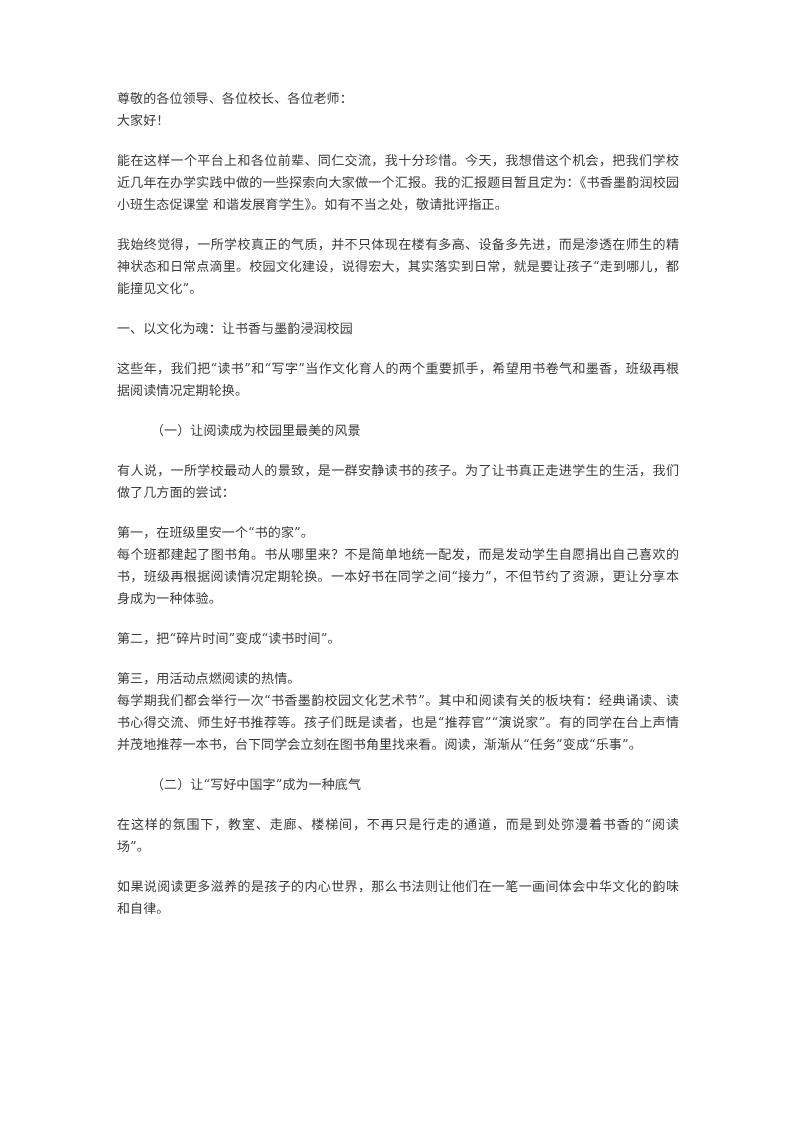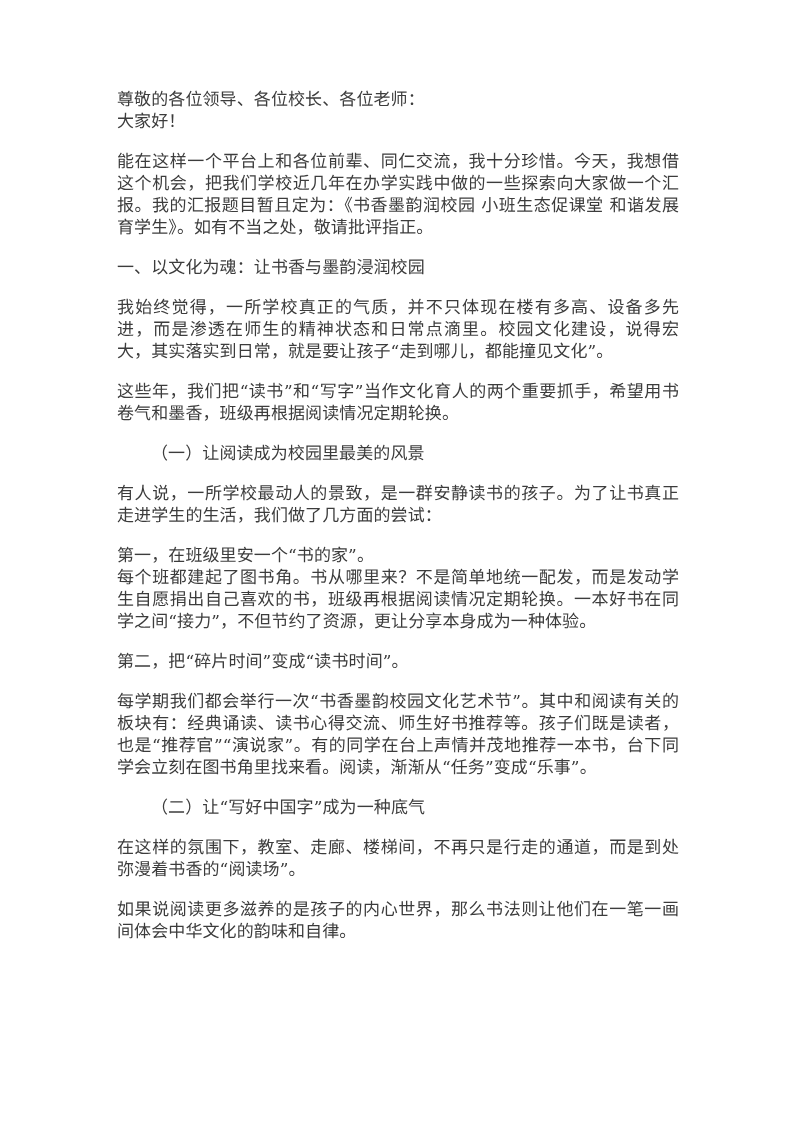--- a/index.html
+++ b/index.html
@@ -20,21 +20,21 @@
 
   .doc-body {
     position: absolute;
     left: 117px;
     top: 88px;
     width: 562px;
   }
 
   .para {
     font-family: "DejaVu Serif", "Liberation Serif", serif;
-    font-size: 17px;
+    font-size: 13px;
     line-height: 22px;
     color: #3c3c3c;
     text-align: justify;
     text-justify: inter-ideograph;
     margin: 0 0 18px 0;
     white-space: pre-wrap;
     word-break: break-all;
     letter-spacing: 0.1px;
   }
 
@@ -64,40 +64,41 @@
 
   <div class="doc-body">
 
     <div class="group">
       <p class="para">尊敬的各位领导、各位校长、各位老师：</p>
       <p class="para">大家好！</p>
     </div>
 
     <p class="para">能在这样一个平台上和各位前辈、同仁交流，我十分珍惜。今天，我想借这个机会，把我们学校近几年在办学实践中做的一些探索向大家做一个汇报。我的汇报题目暂且定为：《书香墨韵润校园 小班生态促课堂 和谐发展育学生》。如有不当之处，敬请批评指正。</p>
 
+    <p class="para">我始终觉得，一所学校真正的气质，并不只体现在楼有多高、设备多先进，而是渗透在师生的精神状态和日常点滴里。校园文化建设，说得宏大，其实落实到日常，就是要让孩子“走到哪儿，都能撞见文化”。</p>
+
     <p class="para">一、以文化为魂：让书香与墨韵浸润校园</p>
-
-    <p class="para">我始终觉得，一所学校真正的气质，并不只体现在楼有多高、设备多先进，而是渗透在师生的精神状态和日常点滴里。校园文化建设，说得宏大，其实落实到日常，就是要让孩子“走到哪儿，都能撞见文化”。</p>
 
     <p class="para">这些年，我们把“读书”和“写字”当作文化育人的两个重要抓手，希望用书卷气和墨香，班级再根据阅读情况定期轮换。</p>
 
     <p class="para indent">（一）让阅读成为校园里最美的风景</p>
 
     <p class="para">有人说，一所学校最动人的景致，是一群安静读书的孩子。为了让书真正走进学生的生活，我们做了几方面的尝试：</p>
 
     <div class="group">
       <p class="para">第一，在班级里安一个“书的家”。</p>
       <p class="para">每个班都建起了图书角。书从哪里来？不是简单地统一配发，而是发动学生自愿捐出自己喜欢的书，班级再根据阅读情况定期轮换。一本好书在同学之间“接力”，不但节约了资源，更让分享本身成为一种体验。</p>
     </div>
 
     <div class="group">
       <p class="para">第二，把“碎片时间”变成“读书时间”。</p>
     </div>
 
     <div class="group">
+      <p class="para">第三，用活动点燃阅读的热情。</p>
       <p class="para">每学期我们都会举行一次“书香墨韵校园文化艺术节”。其中和阅读有关的板块有：经典诵读、读书心得交流、师生好书推荐等。孩子们既是读者，也是“推荐官”“演说家”。有的同学在台上声情并茂地推荐一本书，台下同学会立刻在图书角里找来看。阅读，渐渐从“任务”变成“乐事”。</p>
     </div>
 
     <p class="para indent">（二）让“写好中国字”成为一种底气</p>
 
     <p class="para">在这样的氛围下，教室、走廊、楼梯间，不再只是行走的通道，而是到处弥漫着书香的“阅读场”。</p>
 
     <p class="para last">如果说阅读更多滋养的是孩子的内心世界，那么书法则让他们在一笔一画间体会中华文化的韵味和自律。</p>
 
   </div>

